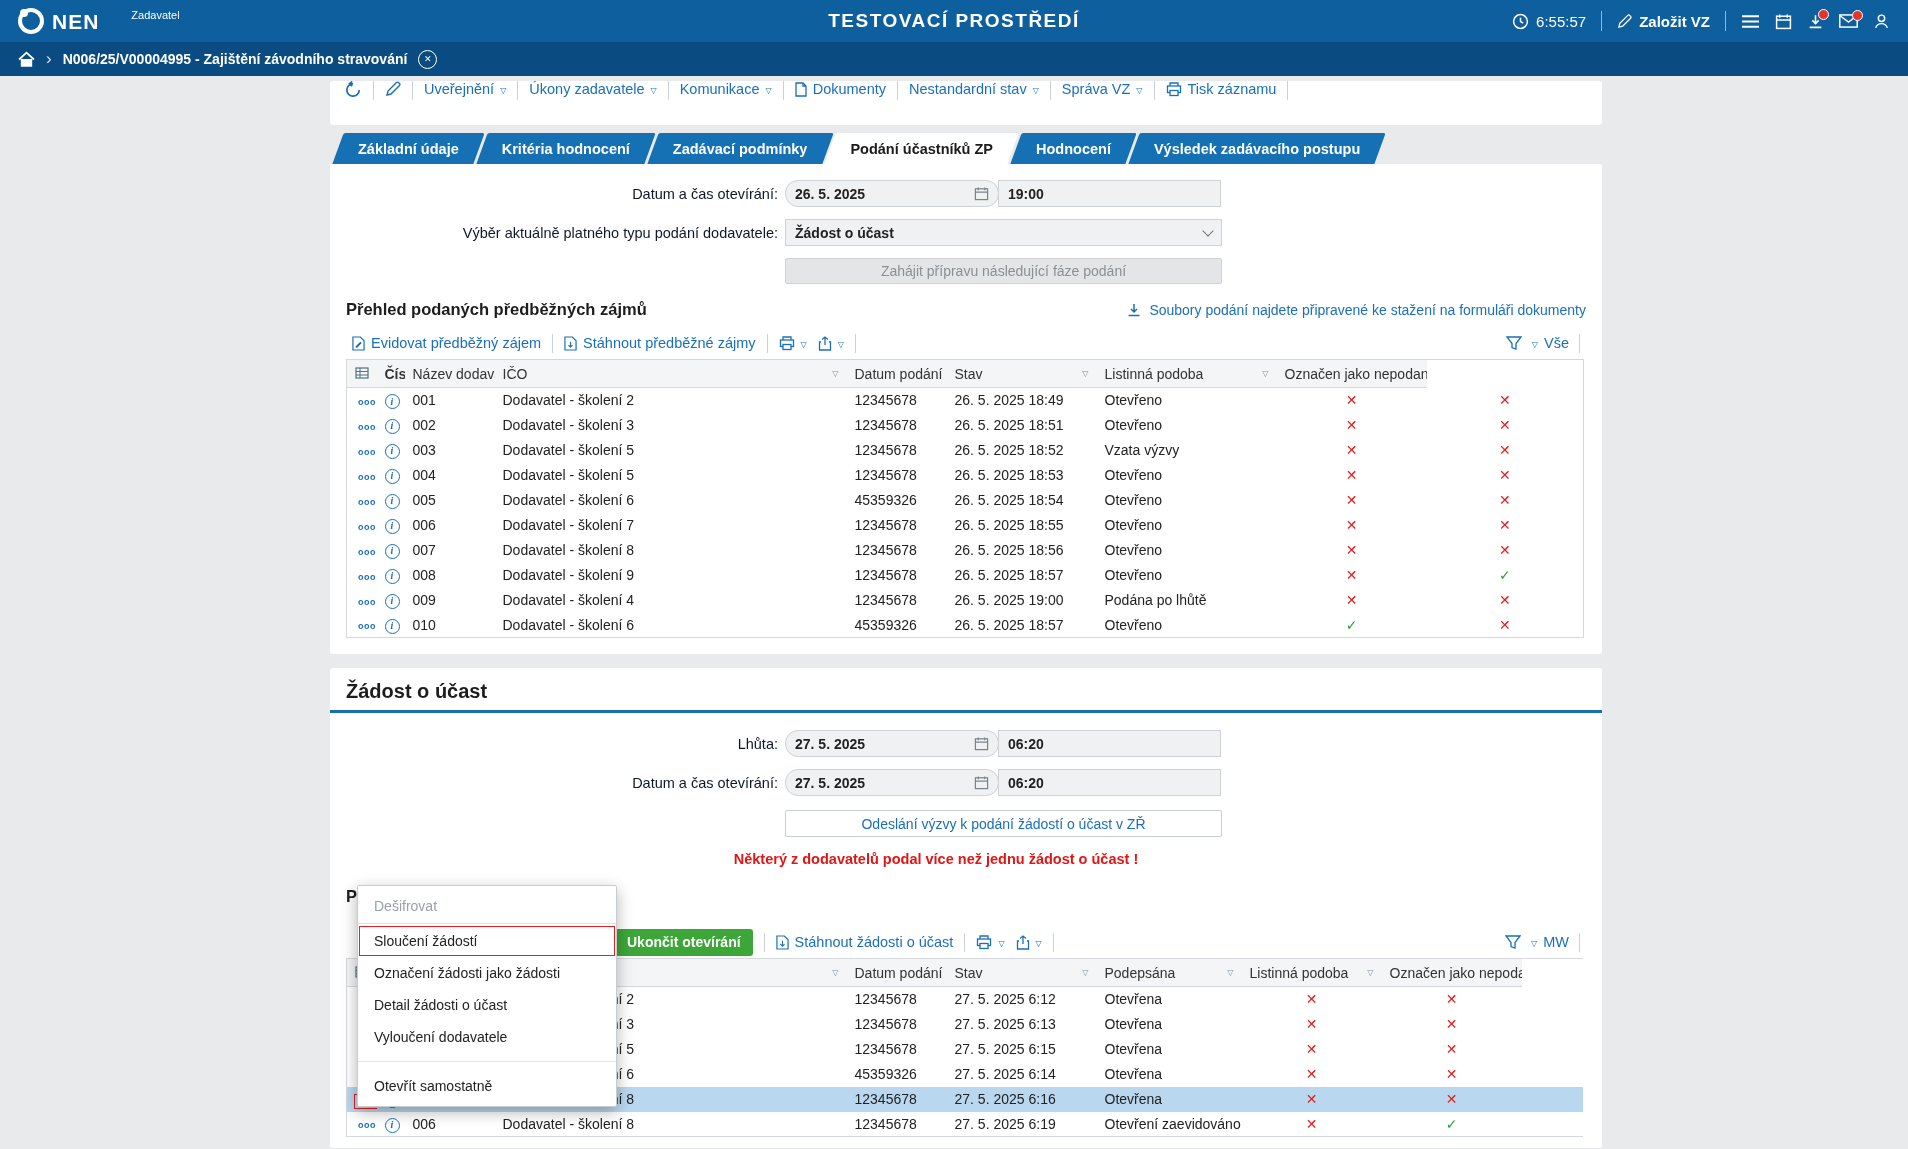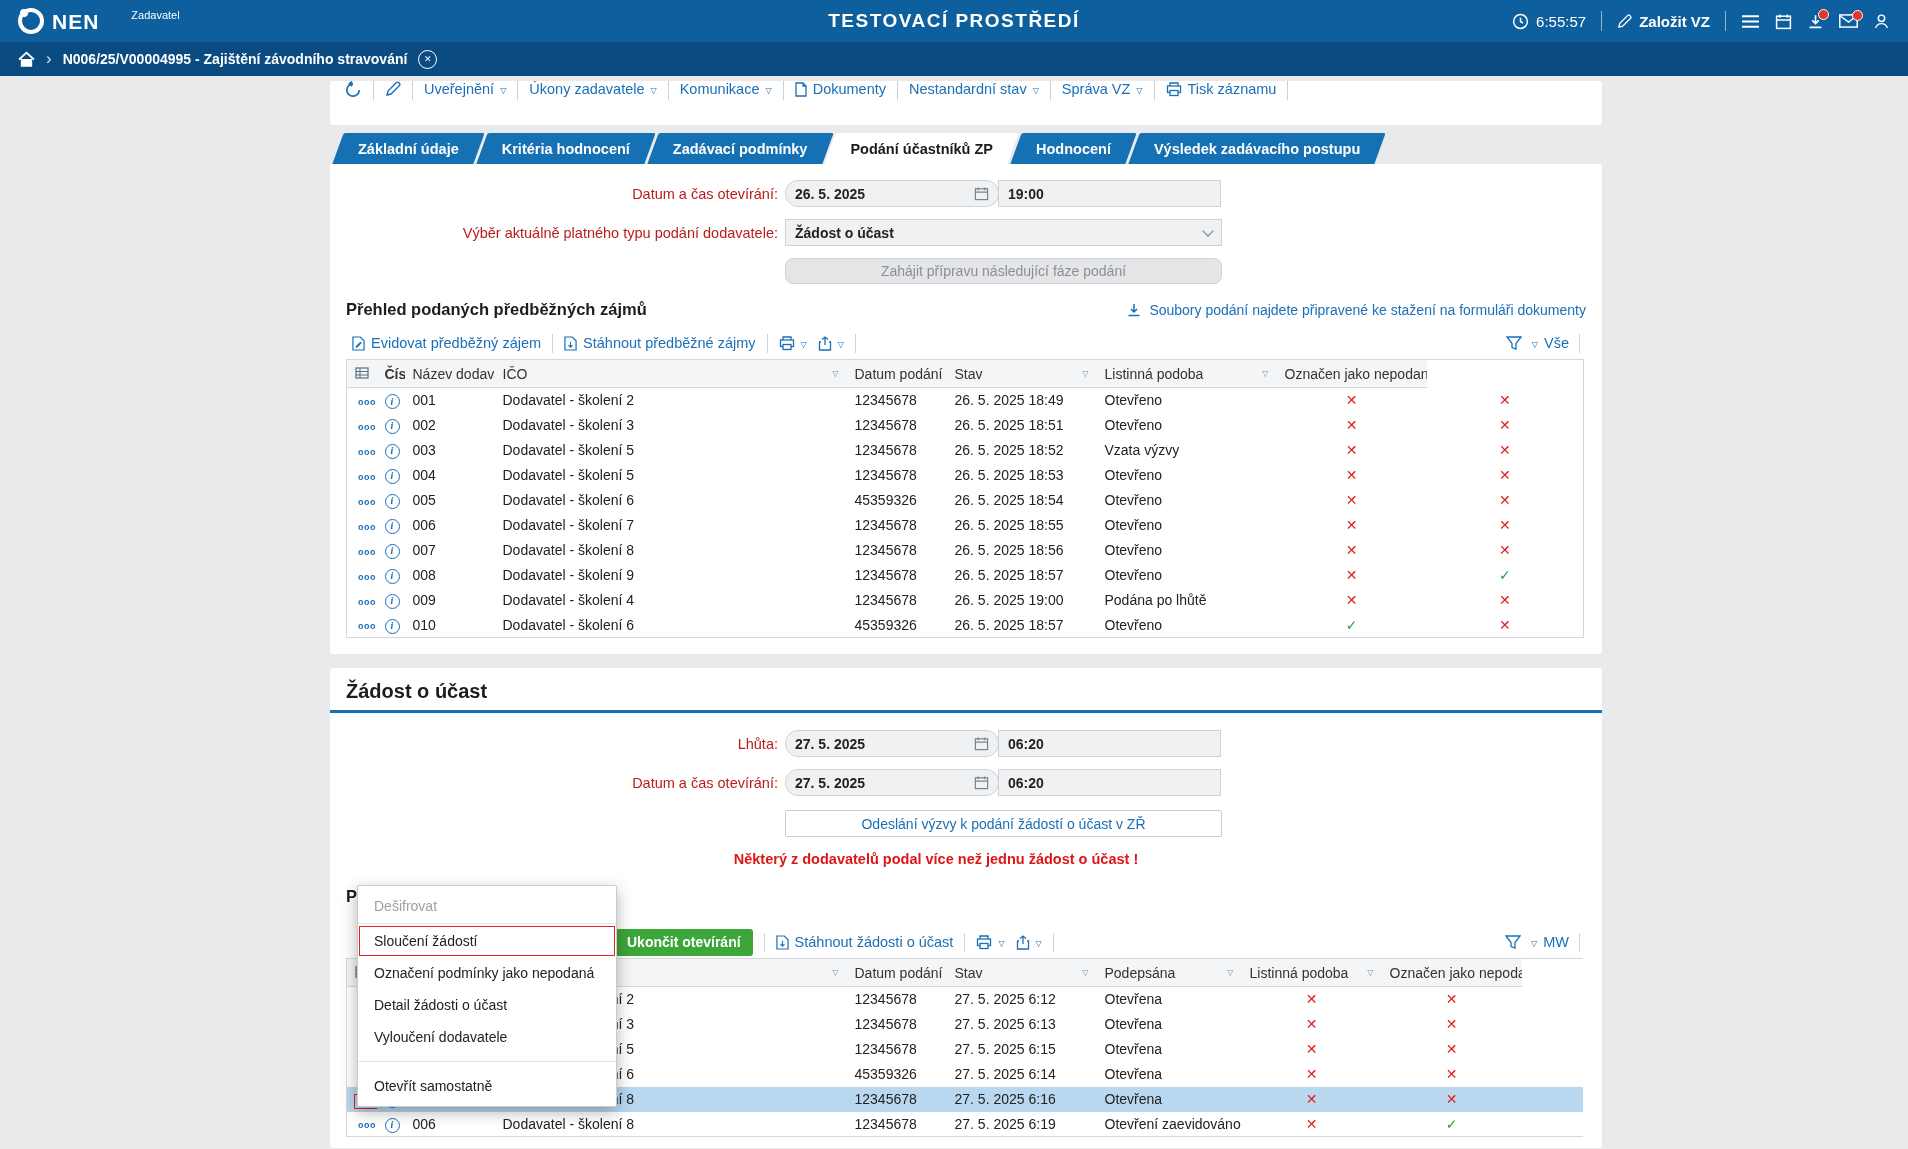--- a/index.html
+++ b/index.html
@@ -55,33 +55,33 @@
   .tabs{display:flex;margin-top:8px;height:31px;padding-left:8px;gap:3px;position:relative;}
   .tab{position:relative;display:flex;align-items:center;padding:0 20px;font-size:14.5px;font-weight:bold;color:#fff;cursor:pointer;white-space:nowrap;}
   .tab::before{content:"";position:absolute;inset:0;background:var(--tab);transform:skewX(-20deg);z-index:0;border-radius:2px 2px 0 0;}
   .tab span{position:relative;z-index:1;}
   .tab.active{color:#1b1b1b;}
   .tab.active::before{background:#fff;}
 
   
   .main-panel{padding:16px 16px 16px;border-radius:0 3px 3px 3px;}
   .form-row{display:flex;align-items:center;margin-bottom:12px;}
-  .form-label{width:432px;margin-right:7px;text-align:right;font-size:14.5px;color:#b91c1c;flex:none;}
+  .form-label{width:432px;margin-right:7px;text-align:right;font-size:14.5px;color:#0f172a;flex:none;}
   .form-fields{width:437px;display:flex;}
   .offset{margin-left:439px;}
   .input{background:#f0f1f2;border:1px solid #cdd2d7;height:27px;display:flex;align-items:center;
     padding:0 9px;font-weight:bold;font-size:14px;color:#222;}
   .input.date{width:214px;border-radius:13px;}
   .input.time{width:223px;margin-left:-1px;}
   .input.select{width:437px;}
   .in-cal{margin-left:auto;color:#7a838b;display:inline-flex;}
   .sel-chev{width:8px;height:8px;border-right:1.7px solid #6f7880;border-bottom:1.7px solid #6f7880;
     transform:rotate(45deg);margin-left:auto;margin-top:-4px;}
   .btn-disabled{width:437px;height:26px;background:#e3e5e7;border:1px solid #cfd3d7;color:#8b9096;
-    font-size:14px;font-family:inherit;border-radius:8px;}
+    font-size:14px;font-family:inherit;border-radius:2px;}
   .btn-outline{width:437px;height:27px;background:#fff;border:1px solid #c8cdd2;color:var(--link);
     font-size:14px;font-family:inherit;border-radius:2px;cursor:pointer;}
   .warning{margin-left:350px;width:480px;text-align:center;white-space:nowrap;color:var(--warning-red);
     font-weight:bold;font-size:14.5px;margin-bottom:20px;}
 
   
   .sec-head{display:flex;align-items:center;justify-content:space-between;margin:16px 0 8px;}
   .sec-head h2{font-size:16.5px;font-weight:bold;color:#1d1d1d;}
   .files-link{display:inline-flex;align-items:center;gap:7px;color:var(--link);font-size:14px;cursor:pointer;text-decoration:none;}
   .zadost-title{font-size:20px;font-weight:bold;color:#1d1d1d;margin-top:0;}
@@ -794,20 +794,20 @@
           </tbody>
         </table>
       </div>
     </section>
   </div>
 
   <div class="ctx-menu">
     <div class="ctx-item disabled">Dešifrovat</div>
     <div class="ctx-div"></div>
     <div class="ctx-item annotated">Sloučení žádostí</div>
-    <div class="ctx-item">Označení podmínky jako nepodaná</div>
+    <div class="ctx-item">Označení žádosti jako žádosti</div>
     <div class="ctx-item">Detail žádosti o účast</div>
     <div class="ctx-item">Vyloučení dodavatele</div>
     <div class="ctx-div gap"></div>
     <div class="ctx-item">Otevřít samostatně</div>
   </div>
 
 </div>
 
 </body></html>

